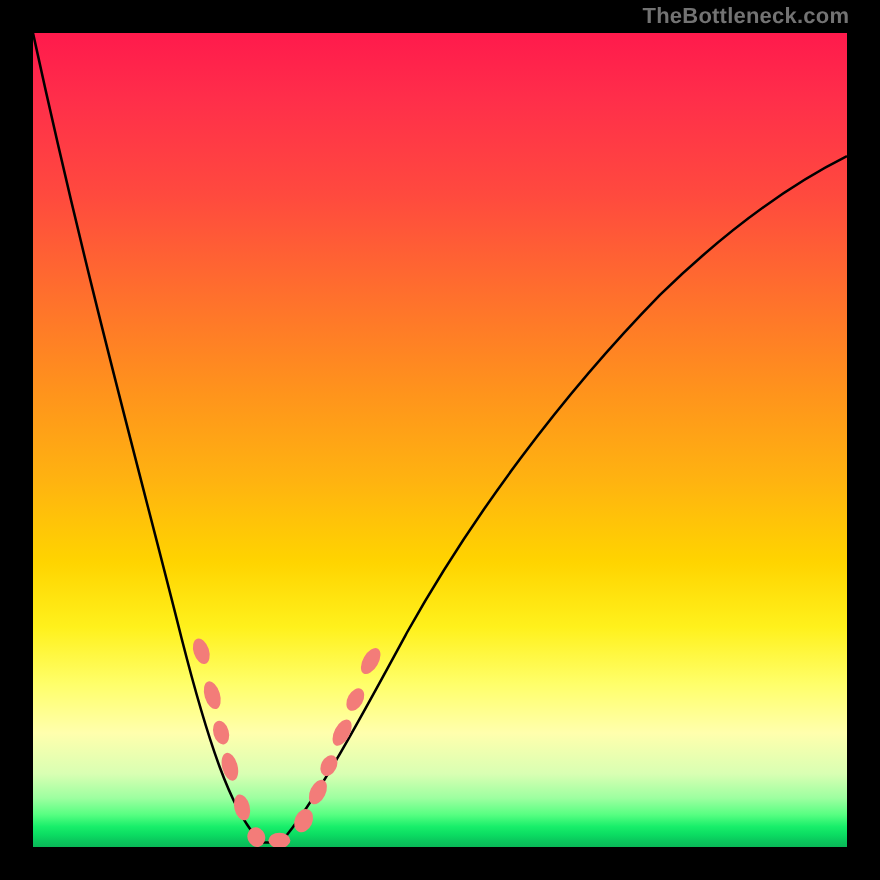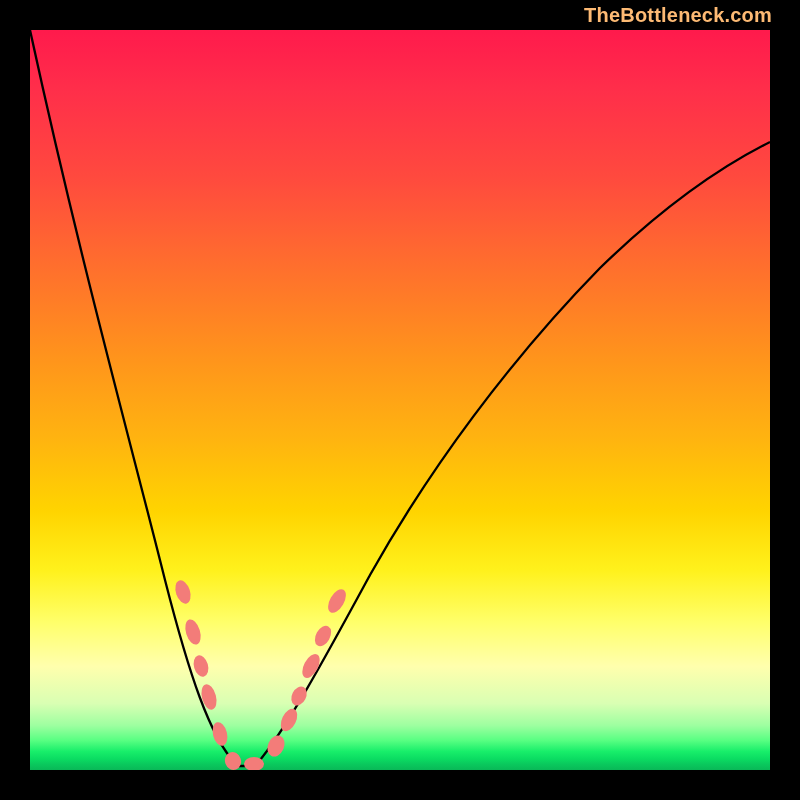--- a/index.html
+++ b/index.html
@@ -60,21 +60,21 @@
     width: 740px;
     height: 740px;
   }
   .watermark {
     position: absolute;
     top: 4px;
     right: 28px;
     font-family: Arial, Helvetica, sans-serif;
     font-size: 20px;
     font-weight: 600;
-    color: #fdba74;
+    color: #737373;
     letter-spacing: 0.2px;
   }
 </style>
 </head>
 <body>
 
 <div class="frame">
 
   <div class="watermark">TheBottleneck.com</div>
 

